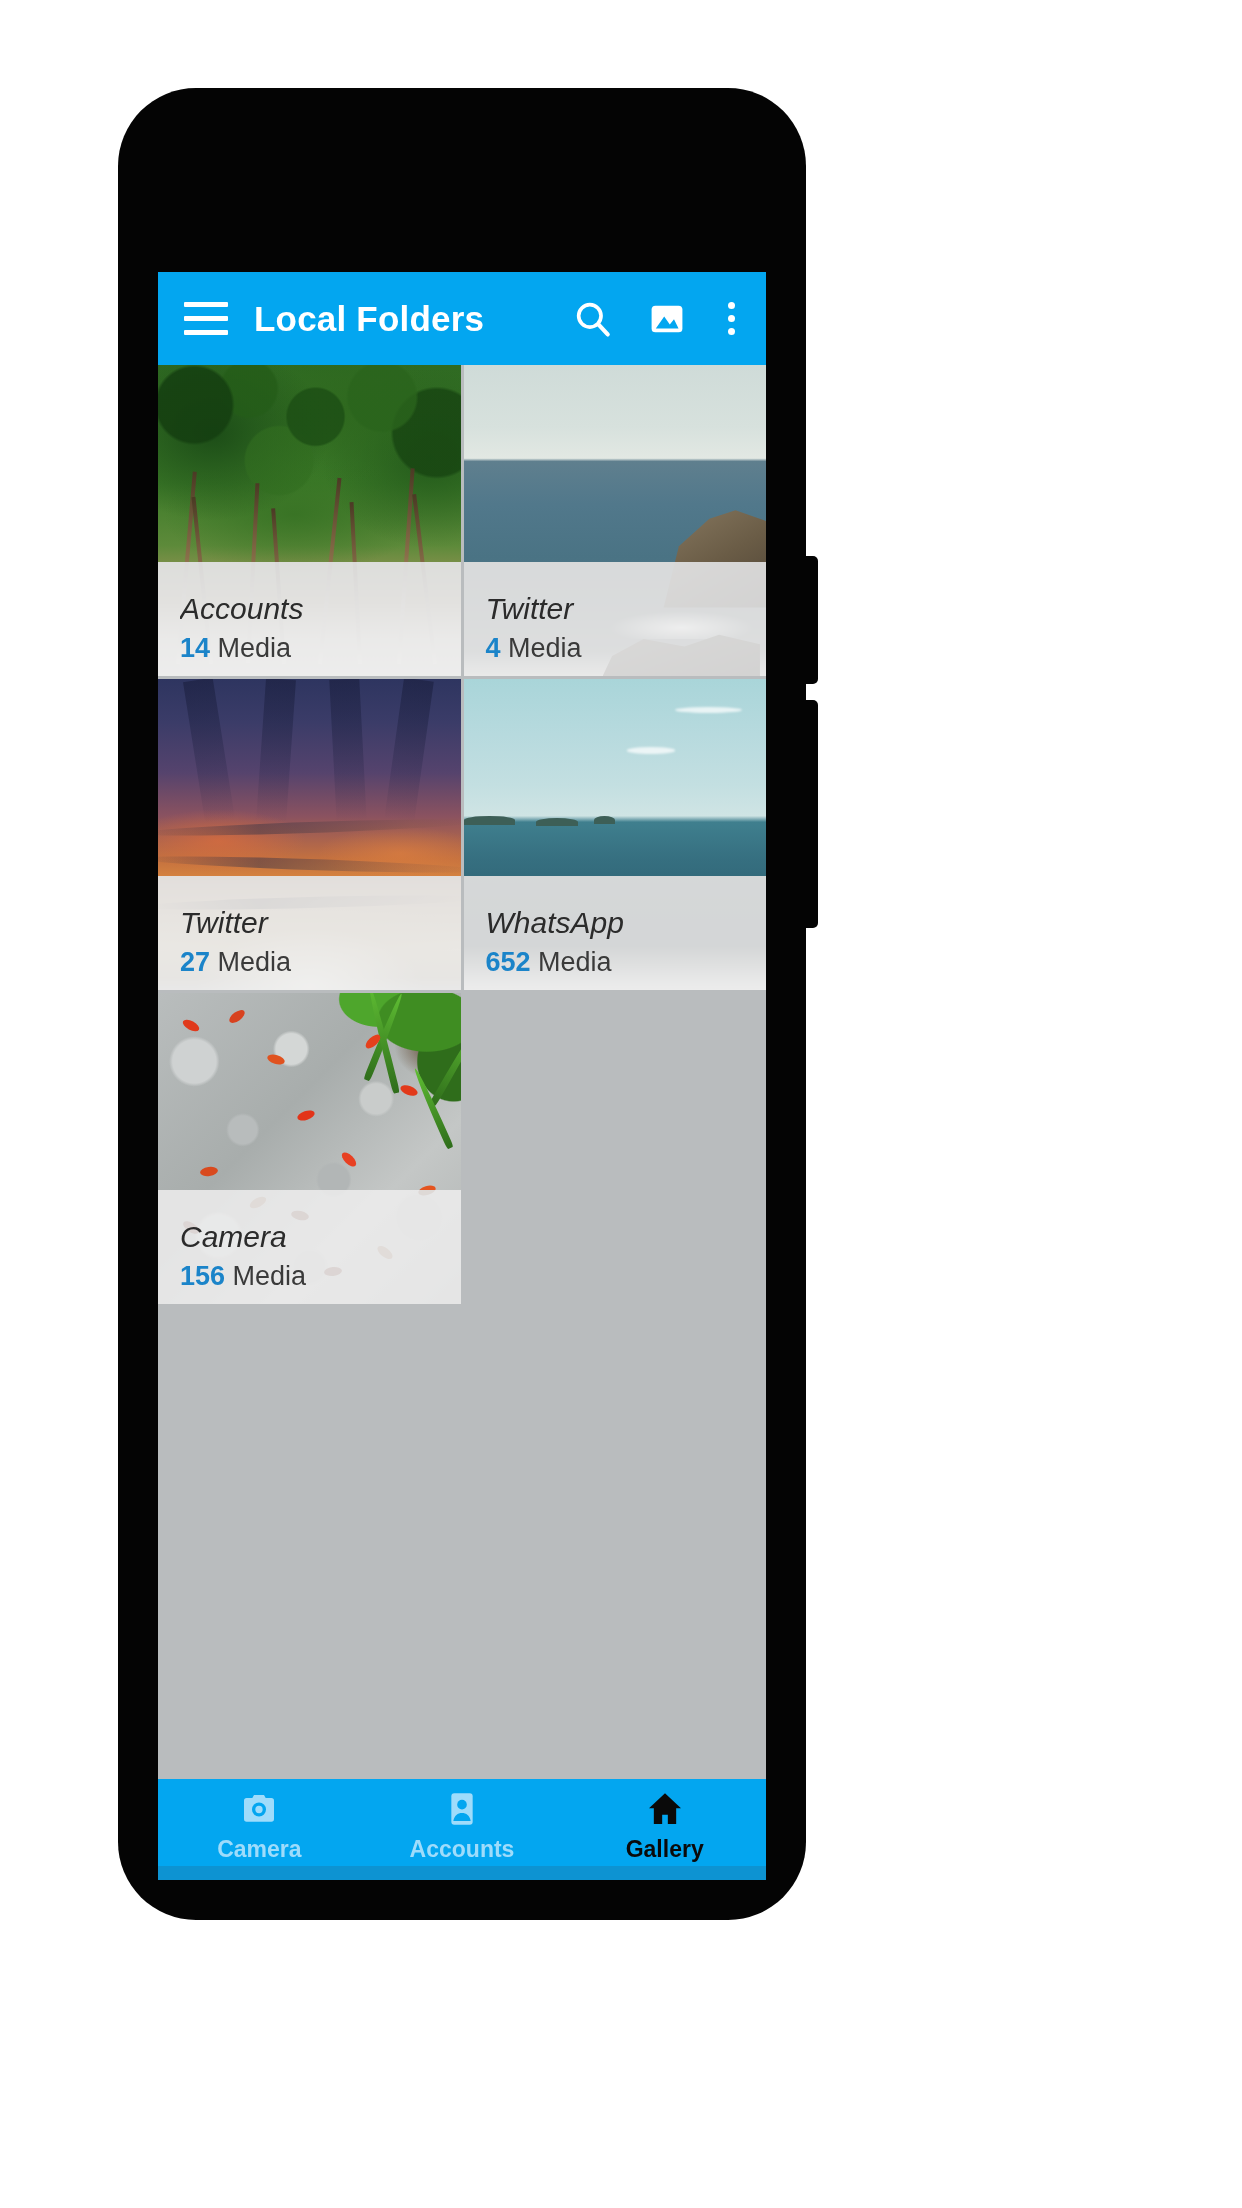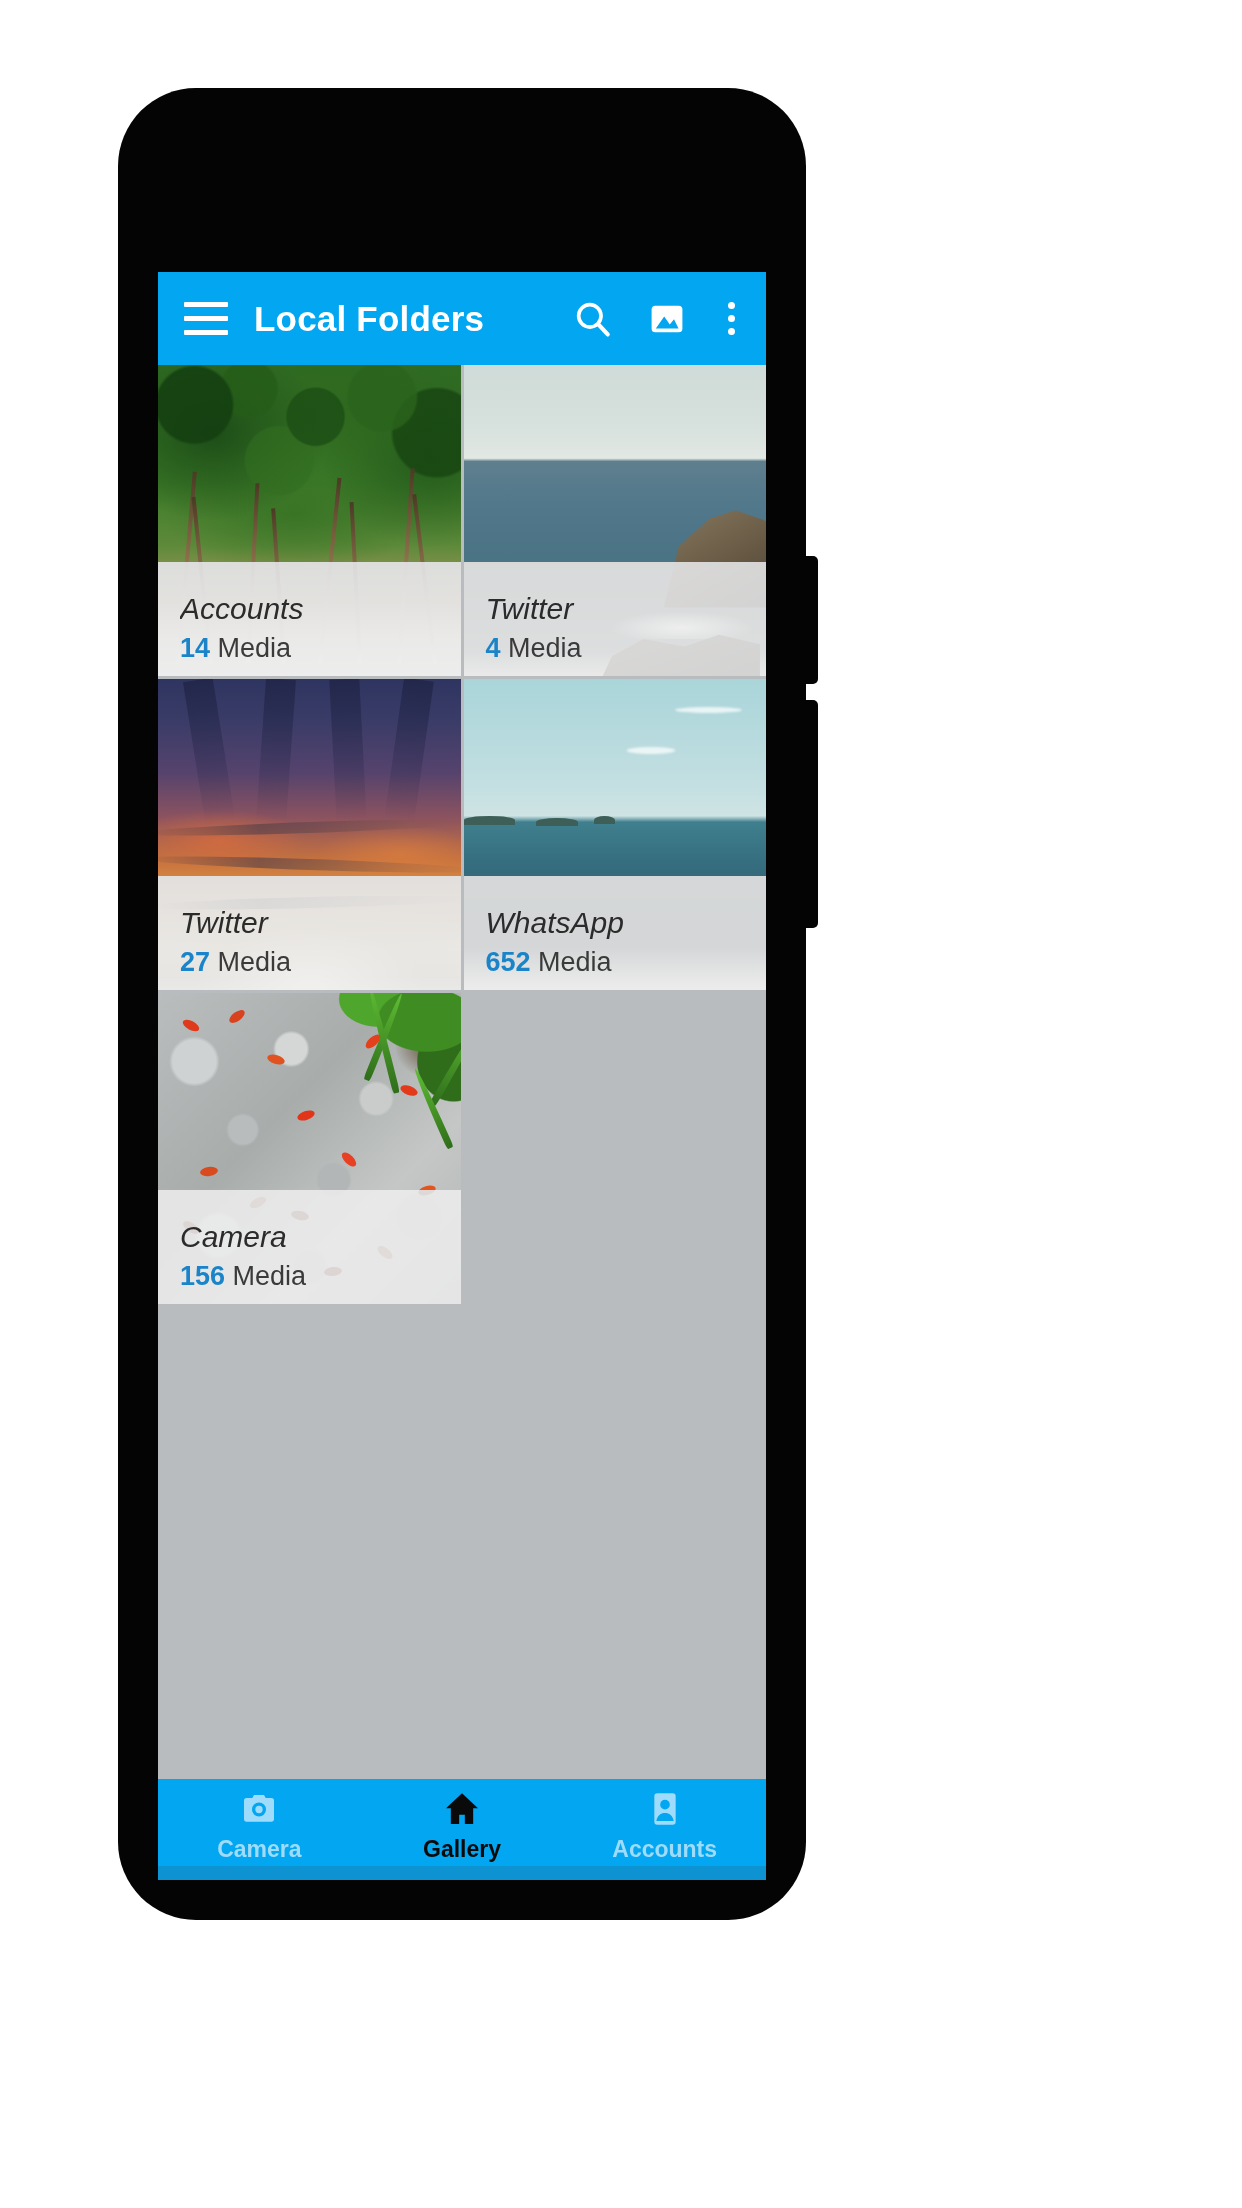--- a/index.html
+++ b/index.html
@@ -400,36 +400,36 @@
         <span>
           <svg width="40" height="40" viewBox="0 0 24 24" aria-hidden="true">
             <path d="M9 3.6h6l1 1.8h3.4A1.6 1.6 0 0 1 21 7v11a1.6 1.6 0 0 1-1.6 1.6H4.6A1.6 1.6 0 0 1 3 18V7a1.6 1.6 0 0 1 1.6-1.6H8z" fill="#9fdcfb"></path>
             <circle cx="12" cy="12.3" r="4.2" fill="#03a6f0"></circle>
             <circle cx="12" cy="12.3" r="2.2" fill="#9fdcfb"></circle>
           </svg>
         </span>
         <span class="nav-label">Camera</span>
       </div>
 
-      <div class="nav-item active">
-        <span>
-          <svg width="40" height="40" viewBox="0 0 24 24" aria-hidden="true">
-            <path d="M12 2.6 2.4 11.6h2.9V21h5v-5.6h3.4V21h5v-9.4h2.9z" fill="#0a0a0a"></path>
-          </svg>
-        </span>
-        <span class="nav-label">Gallery</span>
-      </div>
-
       <div class="nav-item inactive">
         <span>
           <svg width="40" height="40" viewBox="0 0 24 24" aria-hidden="true">
             <rect x="5.6" y="2.6" width="12.8" height="18.8" rx="1.8" fill="#9fdcfb"></rect>
             <circle cx="12" cy="9.4" r="2.9" fill="#03a6f0"></circle>
             <path d="M6.8 19.2c.6-3.2 2.6-4.8 5.2-4.8s4.6 1.6 5.2 4.8z" fill="#03a6f0"></path>
           </svg>
         </span>
         <span class="nav-label">Accounts</span>
       </div>
 
+      <div class="nav-item active">
+        <span>
+          <svg width="40" height="40" viewBox="0 0 24 24" aria-hidden="true">
+            <path d="M12 2.6 2.4 11.6h2.9V21h5v-5.6h3.4V21h5v-9.4h2.9z" fill="#0a0a0a"></path>
+          </svg>
+        </span>
+        <span class="nav-label">Gallery</span>
+      </div>
+
     </div>
 
   </div>
 </div>
 
 </body></html>

